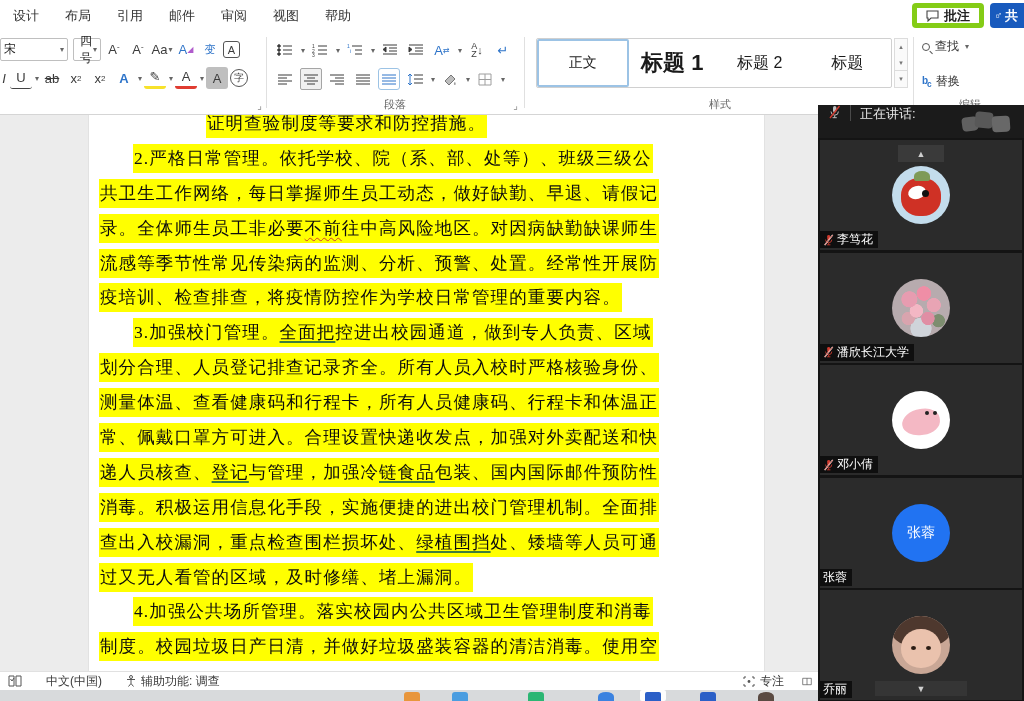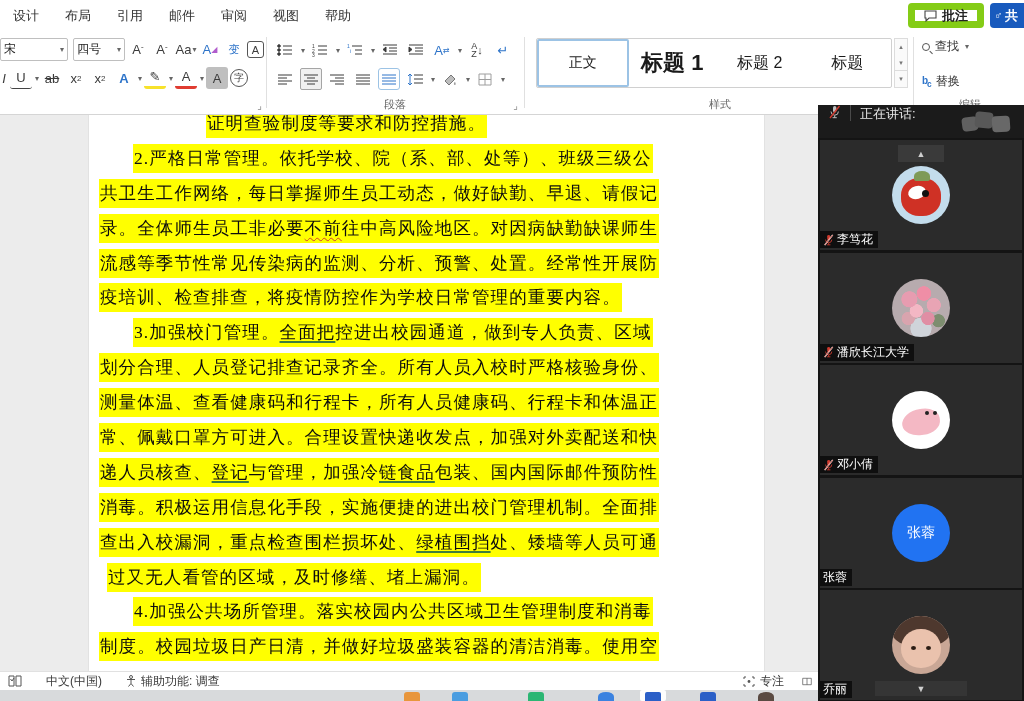--- a/index.html
+++ b/index.html
@@ -5,21 +5,21 @@
   * { margin:0; padding:0; box-sizing:border-box; }
   html,body { width:1024px; height:701px; overflow:hidden; background:#fff;
     font-family:"Liberation Sans","DejaVu Sans",sans-serif; }
   #app { position:relative; width:1024px; height:701px; background:#fff; }
 
   
   #menubar { position:absolute; left:0; top:0; width:1024px; height:31px; background:#fff;
     display:flex; align-items:flex-end; }
   .menu-item { font-size:13px; color:#333; padding:0 13px; height:31px; line-height:31px; cursor:default; }
   #topright { position:absolute; right:0; top:3px; display:flex; gap:6px; }
-  #comment-btn { border:7px solid #84cc16; border-radius:4px; background:#fff; height:25px;
+  #comment-btn { border:5px solid #84cc16; border-radius:4px; background:#fff; height:25px;
     display:flex; align-items:center; gap:5px; padding:0 9px; font-size:13px; color:#222; font-weight:bold;}
   #share-btn { background:#185abd; border-radius:4px 0 0 4px; height:25px; color:#fff;
     display:flex; align-items:center; gap:4px; padding:0 6px; font-size:13px; font-weight:bold;
     width:34px; overflow:hidden; }
 
   
   #ribbon { position:absolute; left:0; top:31px; width:1024px; height:84px; background:#fff;
     border-bottom:1px solid #d5d5d5; font-size:12px; color:#444; }
   .rgroup { position:absolute; top:0; height:83px; }
   .grp-label { position:absolute; bottom:2px; left:0; right:0; text-align:center; font-size:11px; color:#666; }
@@ -161,21 +161,21 @@
   </div>
 
   <div id="ribbon">
 
     <div class="rgroup" id="grp-font" style="left:0;width:264px;">
       <div class="rrow" style="top:7px;left:0;">
         <div class="combo" style="width:68px;">
           <span>宋</span>
             <span class="dd">▾</span>
         </div>
-        <div class="combo" style="width:52px;margin-left:3px;">
+        <div class="combo" style="width:28px;margin-left:3px;text-align:right;">
           <span>四号</span>
             <span class="dd">▾</span>
         </div>
         <span class="ric">A<sup>ˆ</sup></span>
         <span class="ric">A<sup>ˇ</sup></span>
         <span class="ric">Aa<span class="dd">▾</span></span>
         <span class="ric" style="color:#2e74c9;">A<sub style="color:#b05ccc;">◢</sub></span>
         <span class="ric" style="color:#2e74c9;font-size:11px;">变</span>
         <span class="ric" style="border:1px solid #555;height:17px;min-width:17px;font-size:11px;">A</span>
       </div>
@@ -397,21 +397,21 @@
           <div class="dline">
             <span class="hl" style="margin-left:0px">递人员核查、<i class="mk-green">登记</i>与管理，加强冷<i class="mk-green">链食品</i>包装、国内国际邮件预防性</span>
           </div>
           <div class="dline">
             <span class="hl" style="margin-left:0px">消毒。积极运用信息化手段，实施便捷的进出校门管理机制。全面排</span>
           </div>
           <div class="dline">
             <span class="hl" style="margin-left:0px">查出入校漏洞，重点检查围栏损坏处、<i class="mk-green">绿植围挡</i>处、矮墙等人员可通</span>
           </div>
           <div class="dline">
-            <span class="hl" style="margin-left:8px">过又无人看管的区域，及时修缮、堵上漏洞。</span>
+            <span class="hl" style="margin-left:0px">过又无人看管的区域，及时修缮、堵上漏洞。</span>
           </div>
           <div class="dline">
             <span class="hl" style="margin-left:34px">4.加强公共场所管理。落实校园内公共区域卫生管理制度和消毒</span>
           </div>
           <div class="dline">
             <span class="hl" style="margin-left:0px">制度。校园垃圾日产日清，并做好垃圾盛装容器的清洁消毒。使用空</span>
           </div>
         </div>
     </div>
   </div>

